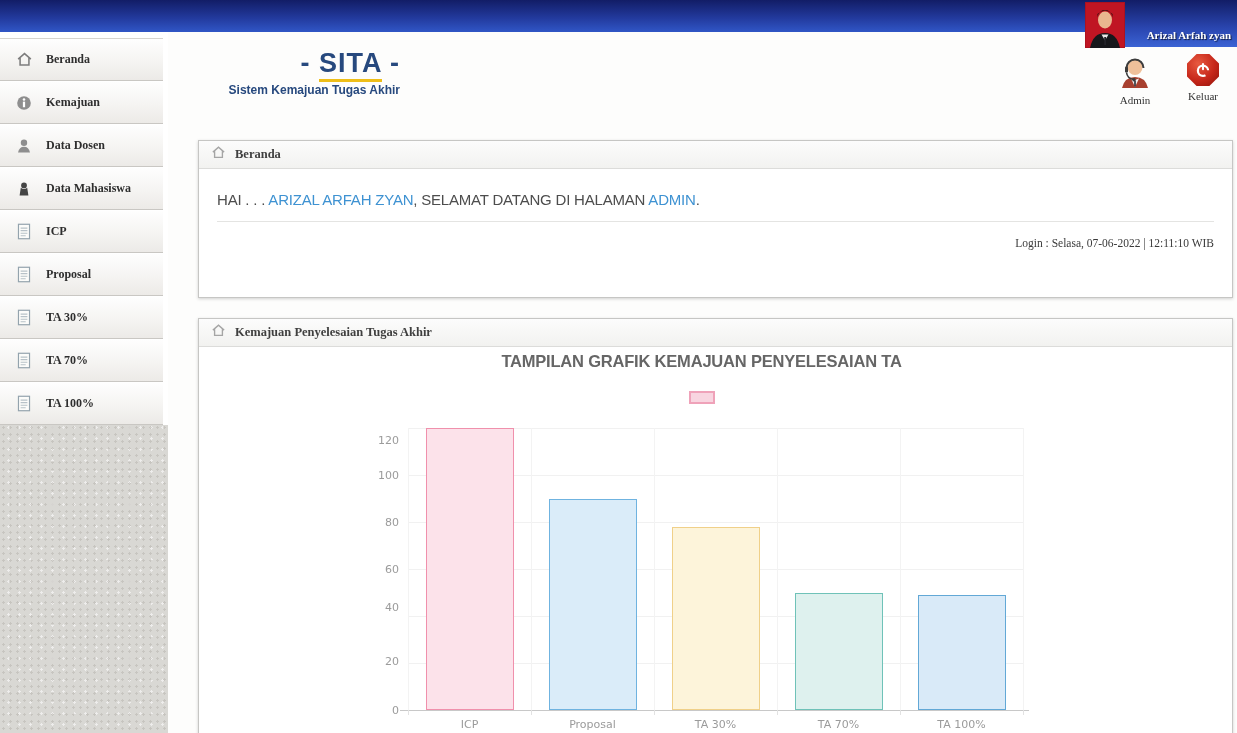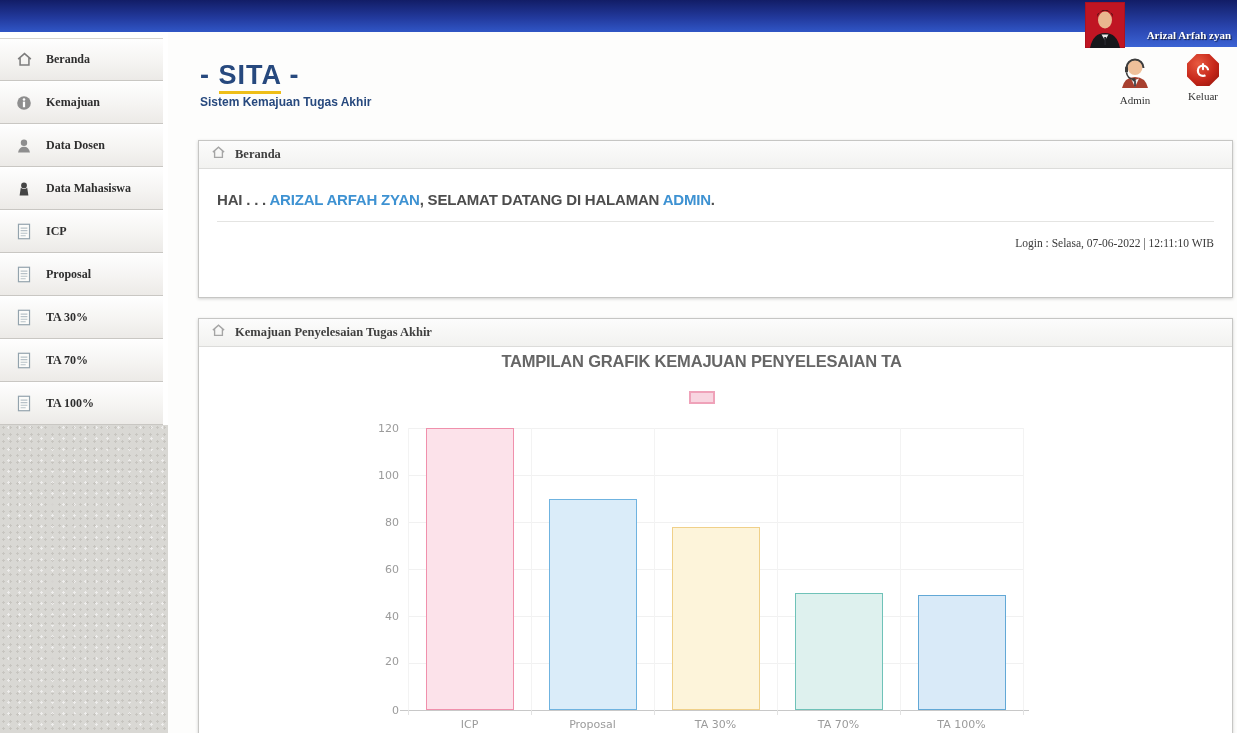--- a/index.html
+++ b/index.html
@@ -26,21 +26,21 @@
   .menu-item { width:163px; height:43px; display:flex; align-items:center; gap:13px; padding-left:15px;
                background:linear-gradient(180deg,#fefefe 0%,#f5f4f2 55%,#eceae7 100%);
                border-bottom:1px solid #c9c7c3; border-top:1px solid #ffffff; cursor:pointer; }
   .menu-item:first-child { border-top:1px solid #d6d4d0; }
   .menu-item .mi-icon { width:18px; height:18px; flex:0 0 18px; display:flex; align-items:center; justify-content:center; }
   .menu-item .mi-label { font-size:12px; font-weight:bold; color:#2e2e2e; }
 
   
   .main { position:absolute; left:168px; top:32px; width:1069px; height:701px; background:#fdfdfc; }
 
-  .brand { position:absolute; left:32px; top:28px; width:200px; text-align:left; }
+  .brand { position:absolute; left:32px; top:16px; width:200px; text-align:right; }
   .brand-title { font-family:"Liberation Sans", sans-serif; font-weight:bold; font-size:27px;
                  color:#27497e; letter-spacing:1px; }
   .brand-title .u { border-bottom:3px solid #eebe18; padding-bottom:1px; }
   .brand-sub { font-family:"Liberation Sans", sans-serif; font-weight:bold; font-size:12px; color:#27497e; margin-top:4px; }
 
   .actions { position:absolute; right:4px; top:22px; display:flex; gap:8px; }
   .action { width:60px; text-align:center; cursor:pointer; }
   .action .glyph { width:36px; height:36px; margin:0 auto; }
   .action .a-label { font-size:11px; color:#333; margin-top:4px; text-shadow:0 1px 0 #fff; }
   .octagon { width:32px; height:32px; margin:0 auto;
@@ -50,21 +50,21 @@
 
   
   .panel { position:absolute; left:30px; width:1035px; background:#fff;
            border:1px solid #c6c6c4; box-shadow:0 1px 3px rgba(0,0,0,0.18); }
   .panel-header { height:28px; display:flex; align-items:center; gap:9px; padding-left:12px;
                   background:linear-gradient(180deg,#fcfcfc,#f2f2f0); border-bottom:1px solid #dcdcda; }
   .panel-header .ph-label { font-size:12.5px; font-weight:bold; color:#3f3f3f; }
 
   .panel-beranda { top:108px; height:158px; }
   .pb-body { padding:20px 18px 0 18px; }
-  .welcome { font-family:"Liberation Sans", sans-serif; font-weight:bold; font-size:15px;
+  .welcome { font-family:"Liberation Sans", sans-serif; font-weight:normal; font-size:15px;
              letter-spacing:-0.2px; color:#4d4d4d; margin-top:2px; }
   .welcome .blue { color:#3e92d2; }
   .pb-divider { border-top:1px solid #e4e4e2; margin-top:13px; }
   .instruction { font-size:12px; color:#3a3a3a; margin-top:11px; }
   .login-info { font-size:11.5px; color:#3a3a3a; text-align:right; margin-top:15px; }
 
   .panel-progress { top:286px; height:540px; }
   .chart-head { position:absolute; left:180px; top:33px; width:645px; text-align:center; }
   .chart-title { font-family:"Liberation Sans", sans-serif; font-weight:bold; font-size:16.5px;
                  letter-spacing:-0.2px; color:#666; }
@@ -262,29 +262,29 @@
       <div class="chart-title">TAMPILAN GRAFIK KEMAJUAN PENYELESAIAN TA</div>
       <div class="legend-box" style="background: rgb(248, 213, 224); border-color: rgb(239, 162, 185);"></div>
     </div>
 
     <div class="chart-plot">
         <div class="gridline-h axis-line" style="top: 282px;"></div>
         <div class="ytick" style="top: 282px;">0</div>
         <div class="gridline-h" style="top: 235px;"></div>
         <div class="ytick" style="top: 233px;">20</div>
         <div class="gridline-h" style="top: 188px;"></div>
-        <div class="ytick" style="top: 188px;">40</div>
+        <div class="ytick" style="top: 179px;">40</div>
         <div class="gridline-h" style="top: 141px;"></div>
         <div class="ytick" style="top: 141px;">60</div>
         <div class="gridline-h" style="top: 94px;"></div>
         <div class="ytick" style="top: 94px;">80</div>
         <div class="gridline-h" style="top: 47px;"></div>
         <div class="ytick" style="top: 47px;">100</div>
         <div class="gridline-h" style="top: 0px;"></div>
-        <div class="ytick" style="top: 0px; text-align: right;">120</div>
+        <div class="ytick" style="top: 12px; text-align: right;">120</div>
         <div class="gridline-v" style="left: 0px;"></div>
         <div class="xtick-mark" style="left: 0px;"></div>
         <div class="gridline-v" style="left: 123px;"></div>
         <div class="xtick-mark" style="left: 123px;"></div>
         <div class="gridline-v" style="left: 246px;"></div>
         <div class="xtick-mark" style="left: 246px;"></div>
         <div class="gridline-v" style="left: 369px;"></div>
         <div class="xtick-mark" style="left: 369px;"></div>
         <div class="gridline-v" style="left: 492px;"></div>
         <div class="xtick-mark" style="left: 492px;"></div>

